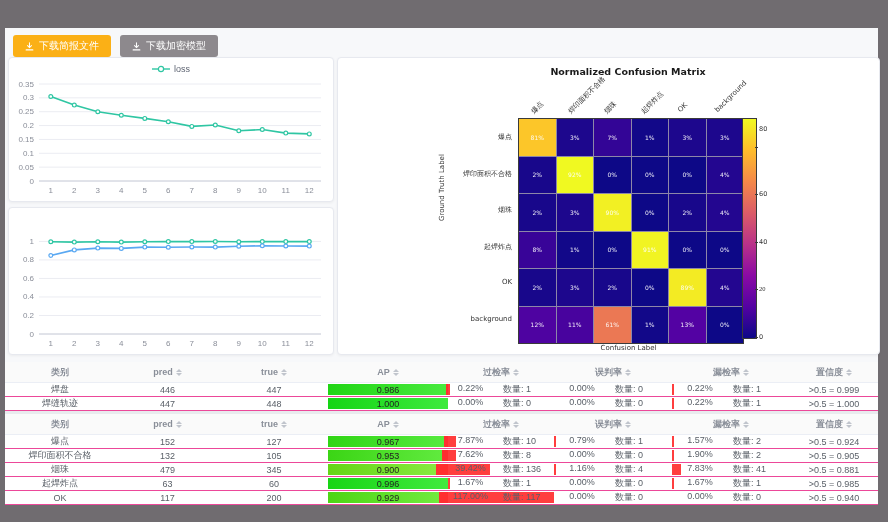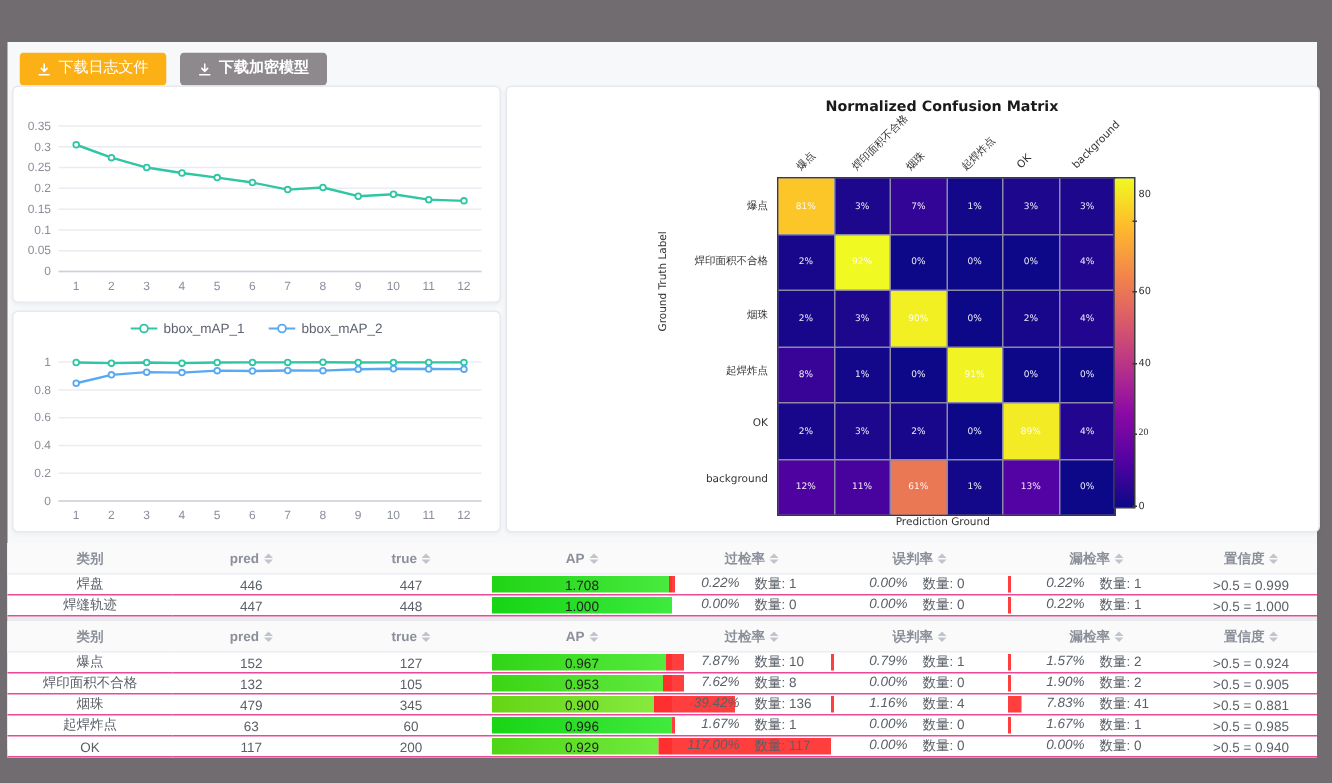--- a/index.html
+++ b/index.html
@@ -9,21 +9,21 @@
 
   
   #toolbar{position:absolute;left:8px;top:7px;display:flex;gap:9px;}
   .btn{display:inline-flex;align-items:center;gap:5px;font-size:10px;line-height:1;
        padding:5px 11px;border-radius:3px;border:1px solid transparent;cursor:pointer;
        font-family:"Liberation Sans",sans-serif;}
   .btn svg{display:block}
   .btn-success{background:#21c45f;color:#fff;}
   .btn-warning{background:#fbb016;color:#fff;}
   .btn-plain{background:#fff;color:#666;border-color:#dcdfe6;}
-  .btn-gray{background:#8d898d;color:#fff;font-weight:bold;}
+  .btn-gray{background:#8d898d;color:#fff;}
 
   .card{position:absolute;background:#fff;border:1px solid #e7e9ef;border-radius:4px;
         box-shadow:0 1px 3px rgba(0,0,0,.05);}
   #loss-card{left:3px;top:29px;width:324px;height:143px;}
   #map-card{left:3px;top:179px;width:324px;height:146px;}
   #cm-card{left:332px;top:29px;width:541px;height:296px;}
 
   .legend{position:absolute;top:6px;left:0;right:0;display:flex;justify-content:center;
           gap:16px;font-size:9px;color:#5e6472;}
   .legend-item{display:inline-flex;align-items:center;gap:4px;cursor:pointer;}
@@ -66,43 +66,52 @@
   .sort-caret .up{border-bottom:3.5px solid #c0c4cc;border-top:none;}
   .sort-caret .down{border-top:3.5px solid #c0c4cc;border-bottom:none;}
   .ap-cell{position:relative;}
   .ap-bar,.ap-rest{position:absolute;top:1px;bottom:1px;}
   .ap-bar{left:0;}
   .ap-rest{right:0;background:#ff2f2f;}
   .ap-text{position:relative;color:#222;}
   .rate-cell{position:relative;}
   .rate-bar{position:absolute;left:0;top:1px;bottom:1px;background:rgba(255,35,35,.88);}
   .rate-inner{position:relative;display:flex;justify-content:center;gap:10px;}
-  .rate-pct{width:46px;text-align:right;font-style:italic;}
+  .rate-pct{width:46px;text-align:center;}
   .rate-n{width:52px;text-align:left;}
 </style>
 </head>
 <body>
 
 <div id="content">
   <div id="toolbar">
       <button class="btn btn-warning">
         <svg width="9" height="9" viewBox="0 0 12 12">
           <path d="M6 1 L6 7 M3.4 4.8 L6 7.4 L8.6 4.8 M1.5 10.5 L10.5 10.5" stroke="currentColor" stroke-width="1.4" fill="none" stroke-linecap="round"></path>
         </svg>
-        <span>下载日志文件</span>
+        <span>下载简报文件</span>
       </button>
       <button class="btn btn-gray">
         <svg width="9" height="9" viewBox="0 0 12 12">
           <path d="M6 1 L6 7 M3.4 4.8 L6 7.4 L8.6 4.8 M1.5 10.5 L10.5 10.5" stroke="currentColor" stroke-width="1.4" fill="none" stroke-linecap="round"></path>
         </svg>
         <span>下载加密模型</span>
       </button>
     </div>
 
   <div id="loss-card" class="card">
+    <div class="legend">
+        <div class="legend-item">
+          <svg width="18" height="8">
+            <line x1="0" y1="4" x2="18" y2="4" stroke="#2fc6a3" stroke-width="1.4"></line>
+            <circle cx="9" cy="4" r="2.6" fill="#fff" stroke="#2fc6a3" stroke-width="1.2"></circle>
+          </svg>
+          <span>loss</span>
+        </div>
+      </div>
   <svg width="324" height="143">
         <line x1="30" x2="312" y1="123" y2="123" stroke="#ebecf2" stroke-width="1"></line>
         <text x="25" y="125.5" text-anchor="end" class="tick">0</text>
         <line x1="30" x2="312" y1="109.14285714285714" y2="109.14285714285714" stroke="#ebecf2" stroke-width="1"></line>
         <text x="25" y="111.64285714285714" text-anchor="end" class="tick">0.05</text>
         <line x1="30" x2="312" y1="95.28571428571428" y2="95.28571428571428" stroke="#ebecf2" stroke-width="1"></line>
         <text x="25" y="97.78571428571428" text-anchor="end" class="tick">0.1</text>
         <line x1="30" x2="312" y1="81.42857142857142" y2="81.42857142857142" stroke="#ebecf2" stroke-width="1"></line>
         <text x="25" y="83.92857142857142" text-anchor="end" class="tick">0.15</text>
         <line x1="30" x2="312" y1="67.57142857142856" y2="67.57142857142856" stroke="#ebecf2" stroke-width="1"></line>
@@ -135,36 +144,20 @@
         <circle cx="159.3" cy="63.7" r="1.9" fill="#fff" stroke="#2fc6a3" stroke-width="1.2"></circle>
         <circle cx="182.8" cy="68.4" r="1.9" fill="#fff" stroke="#2fc6a3" stroke-width="1.2"></circle>
         <circle cx="206.3" cy="67.0" r="1.9" fill="#fff" stroke="#2fc6a3" stroke-width="1.2"></circle>
         <circle cx="229.8" cy="72.8" r="1.9" fill="#fff" stroke="#2fc6a3" stroke-width="1.2"></circle>
         <circle cx="253.3" cy="71.5" r="1.9" fill="#fff" stroke="#2fc6a3" stroke-width="1.2"></circle>
         <circle cx="276.8" cy="75.1" r="1.9" fill="#fff" stroke="#2fc6a3" stroke-width="1.2"></circle>
         <circle cx="300.3" cy="75.9" r="1.9" fill="#fff" stroke="#2fc6a3" stroke-width="1.2"></circle>
       </svg></div>
 
   <div id="map-card" class="card">
-    <div class="legend">
-        <div class="legend-item">
-          <svg width="18" height="8">
-            <line x1="0" y1="4" x2="18" y2="4" stroke="#2fc6a3" stroke-width="1.4"></line>
-            <circle cx="9" cy="4" r="2.6" fill="#fff" stroke="#2fc6a3" stroke-width="1.2"></circle>
-          </svg>
-          <span>bbox_mAP_1</span>
-        </div>
-        <div class="legend-item">
-          <svg width="18" height="8">
-            <line x1="0" y1="4" x2="18" y2="4" stroke="#59a8f2" stroke-width="1.4"></line>
-            <circle cx="9" cy="4" r="2.6" fill="#fff" stroke="#59a8f2" stroke-width="1.2"></circle>
-          </svg>
-          <span>bbox_mAP_2</span>
-        </div>
-      </div>
   <svg width="324" height="146">
         <line x1="30" x2="312" y1="126" y2="126" stroke="#ebecf2" stroke-width="1"></line>
         <text x="25" y="128.5" text-anchor="end" class="tick">0</text>
         <line x1="30" x2="312" y1="107.4814814814815" y2="107.4814814814815" stroke="#ebecf2" stroke-width="1"></line>
         <text x="25" y="109.9814814814815" text-anchor="end" class="tick">0.2</text>
         <line x1="30" x2="312" y1="88.96296296296296" y2="88.96296296296296" stroke="#ebecf2" stroke-width="1"></line>
         <text x="25" y="91.46296296296296" text-anchor="end" class="tick">0.4</text>
         <line x1="30" x2="312" y1="70.44444444444446" y2="70.44444444444446" stroke="#ebecf2" stroke-width="1"></line>
         <text x="25" y="72.94444444444446" text-anchor="end" class="tick">0.6</text>
         <line x1="30" x2="312" y1="51.92592592592593" y2="51.92592592592593" stroke="#ebecf2" stroke-width="1"></line>
@@ -246,21 +239,21 @@
         <div class="cm-cell" style="background: rgb(243, 235, 35);">89%</div>
         <div class="cm-cell" style="background: rgb(35, 6, 144);">4%</div>
         <div class="cm-cell" style="background: rgb(78, 3, 161);">12%</div>
         <div class="cm-cell" style="background: rgb(72, 3, 158);">11%</div>
         <div class="cm-cell" style="background: rgb(235, 120, 84);">61%</div>
         <div class="cm-cell" style="background: rgb(18, 8, 137);">1%</div>
         <div class="cm-cell" style="background: rgb(83, 2, 163);">13%</div>
         <div class="cm-cell" style="background: rgb(13, 8, 135);">0%</div>
       </div>
     <div id="cm-ylabel">Ground Truth Label</div>
-    <div id="cm-xlabel">Prediction Ground</div>
+    <div id="cm-xlabel">Confusion Label</div>
     <div id="cm-colorbar" style="background: linear-gradient(to top, rgb(13, 8, 135) 0%, rgb(84, 2, 163) 14.3%, rgb(139, 10, 165) 28.6%, rgb(185, 50, 137) 42.9%, rgb(219, 92, 104) 57.1%, rgb(244, 136, 73) 71.4%, rgb(254, 188, 43) 85.7%, rgb(240, 249, 33) 100%);"></div>
   <div class="cm-collabel" style="left: 198.25px; top: 48px;">爆点</div>
       <div class="cm-rowlabel" style="top: 74.25px;">爆点</div>
       <div class="cm-collabel" style="left: 234.75px; top: 48px;">焊印面积不合格</div>
       <div class="cm-rowlabel" style="top: 110.75px;">焊印面积不合格</div>
       <div class="cm-collabel" style="left: 271.25px; top: 48px;">烟珠</div>
       <div class="cm-rowlabel" style="top: 147.25px;">烟珠</div>
       <div class="cm-collabel" style="left: 307.75px; top: 48px;">起焊炸点</div>
       <div class="cm-rowlabel" style="top: 183.75px;">起焊炸点</div>
       <div class="cm-collabel" style="left: 344.25px; top: 48px;">OK</div>
@@ -345,21 +338,21 @@
                   <i class="down"></i>
                 </div>
               </div></th>
           </tr>
         </thead>
         <tbody>
           <tr>
             <td>焊盘</td>
             <td>446</td>
             <td>447</td>
-            <td class="ap-cell"><div class="ap-bar" style="width: 98.6%; background: linear-gradient(90deg, rgb(32, 213, 21), rgb(72, 234, 62));"></div><div class="ap-rest" style="width: 1.4%;"></div><span class="ap-text">1.708</span></td>
+            <td class="ap-cell"><div class="ap-bar" style="width: 98.6%; background: linear-gradient(90deg, rgb(32, 213, 21), rgb(72, 234, 62));"></div><div class="ap-rest" style="width: 1.4%;"></div><span class="ap-text">0.986</span></td>
             <td class="rate-cell">
               <div class="rate-bar" style="width: max(0.22%, 2px);"></div>
               <div class="rate-inner">
                 <span class="rate-pct">0.22%</span>
                 <span class="rate-n">数量: 1</span>
               </div>
             </td>
             <td class="rate-cell">
               <div class="rate-inner">
                 <span class="rate-pct">0.00%</span>

